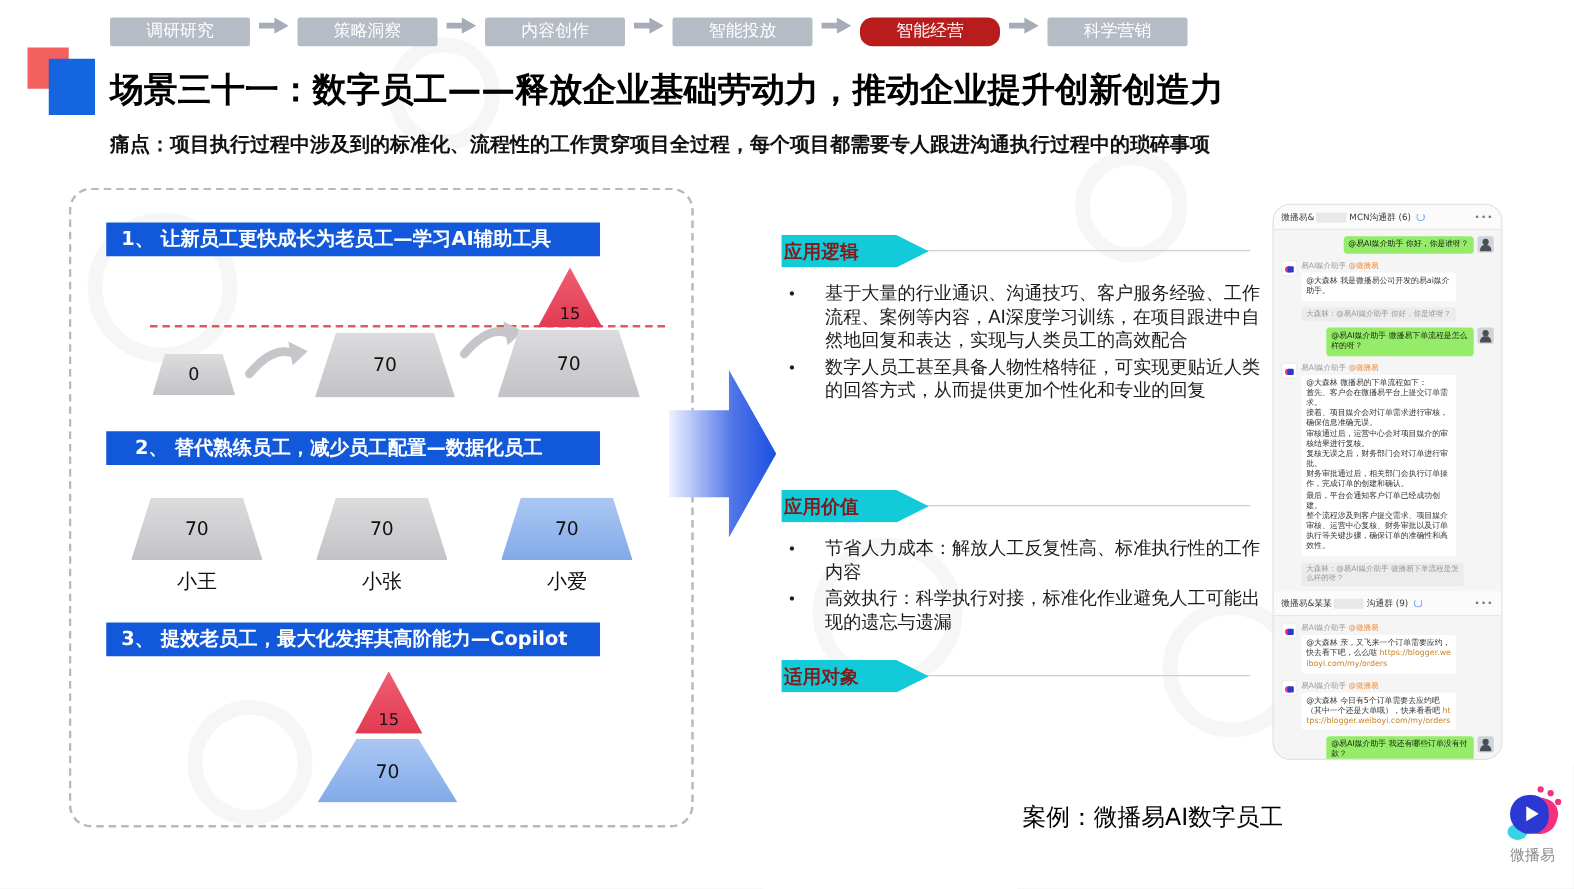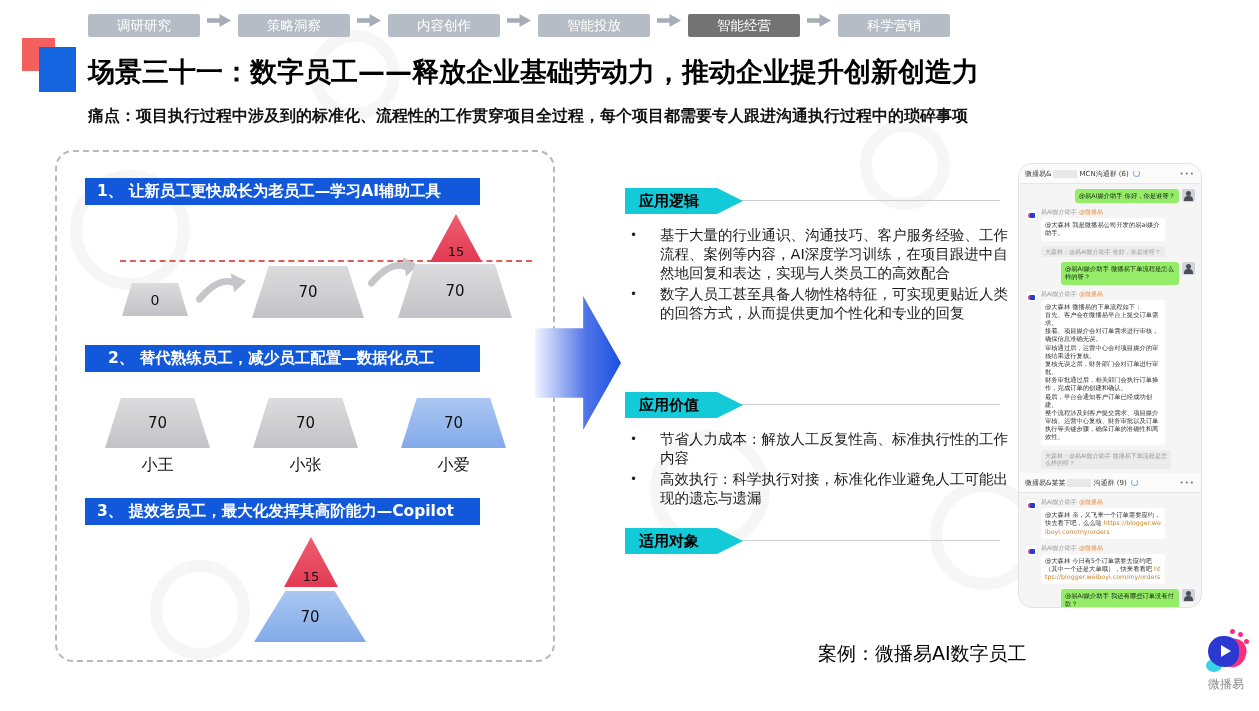--- a/index.html
+++ b/index.html
@@ -5,21 +5,21 @@
   * { margin:0; padding:0; box-sizing:border-box; }
   body { background:#e9e9e9; font-family:"DejaVu Sans","Liberation Sans",sans-serif; }
   .stage { position:relative; width:1259px; height:711px; background:#fff; overflow:hidden; }
 
   
   .wm { position:absolute; border:12px solid #000; border-radius:50%; opacity:0.035; }
 
   
   .nav { position:absolute; left:88px; top:14px; display:flex; align-items:flex-start; gap:7px; }
   .nav-btn { width:112px; height:23px; line-height:23px; text-align:center; background:#b6bcc5; color:#fff; font-size:13.5px; border-radius:2px; cursor:default; }
-  .nav-btn.active { background:#737373; }
+  .nav-btn.active { background:#b91c1c;border-radius:10px; }
   .nav-arrow { width:24px; height:13px; background:#a7adb7; clip-path:polygon(0 32%,52% 32%,52% 0,100% 50%,52% 100%,52% 68%,0 68%); }
 
   
   .deco-red { position:absolute; left:22px; top:38px; width:33px; height:33px; background:#f4605e; }
   .deco-blue { position:absolute; left:39px; top:47px; width:37px; height:45px; background:#1565e0; }
   .page-title { position:absolute; left:88px; top:54px; width:1100px; font-size:27px; font-weight:800; color:#000000; }
   .pain-point { position:absolute; left:88px; top:106px; width:1090px; font-size:16px; font-weight:600; color:#111; }
 
   
   .panel { position:absolute; left:55px; top:150px; width:500px; height:512px; border:2px dashed #b9b9b9; border-radius:18px; }
@@ -31,21 +31,21 @@
   .curve-arrow { position:absolute; }
   .worker-label { position:absolute; width:105px; top:455px; text-align:center; font-size:16px; color:#111; }
   .trap.base { clip-path:polygon(28% 0,72% 0,100% 100%,0 100%); }
 
   
   .big-arrow { position:absolute; left:535px; top:296px; width:86px; height:134px;
     clip-path:polygon(0 24%,56% 24%,56% 0,100% 50%,56% 100%,56% 76%,0 76%);
     background:linear-gradient(90deg,#f0f4ff 0%,#4f74e8 60%,#1b50e0 100%); }
 
   
-  .ribbon { position:absolute; left:625px; width:118px; height:26px; background:#13cbd8; clip-path:polygon(0 0,78% 0,100% 50%,78% 100%,0 100%); color:#000000; font-weight:bold; font-size:15px; line-height:26px; padding-left:14px; z-index:2; }
+  .ribbon { position:absolute; left:625px; width:118px; height:26px; background:#13cbd8; clip-path:polygon(0 0,78% 0,100% 50%,78% 100%,0 100%); color:#7f1d1d; font-weight:bold; font-size:15px; line-height:26px; padding-left:2px; z-index:2; }
   .ribbon-line { position:absolute; left:730px; width:270px; height:1px; background:#cfcfcf; z-index:1; }
   .bullets { position:absolute; left:627px; width:390px; color:#1c1c1c; }
   .bullet { display:flex; margin-bottom:2px; }
   .bullet::before { content:"•"; flex:none; width:30px; padding-left:3px; font-size:12px; line-height:19px; }
   .bullet span { font-size:14.5px; line-height:19px; }
 
   
   .chat { position:absolute; left:1018px; top:163px; width:184px; height:445px; background:#f5f5f5; border:1px solid #e2e2e2; border-radius:14px; overflow:hidden; font-size:6.3px; color:#333; }
   .chat-header { height:20px; background:#fbfbfb; border-bottom:1px solid #e7e7e7; display:flex; align-items:center; padding:0 6px; gap:2px; font-size:7px; color:#3a3a3a; white-space:nowrap; }
   .redact { display:inline-block; width:24px; height:8px; background:#e8e8e8; border-radius:1px; }

